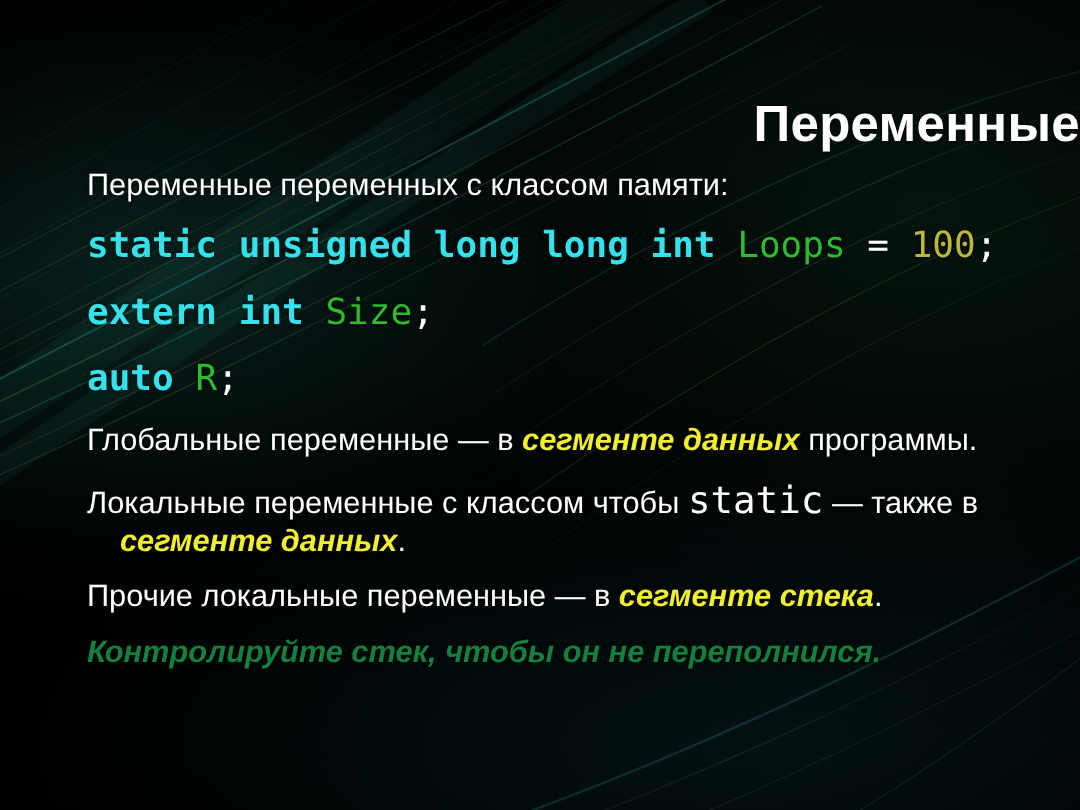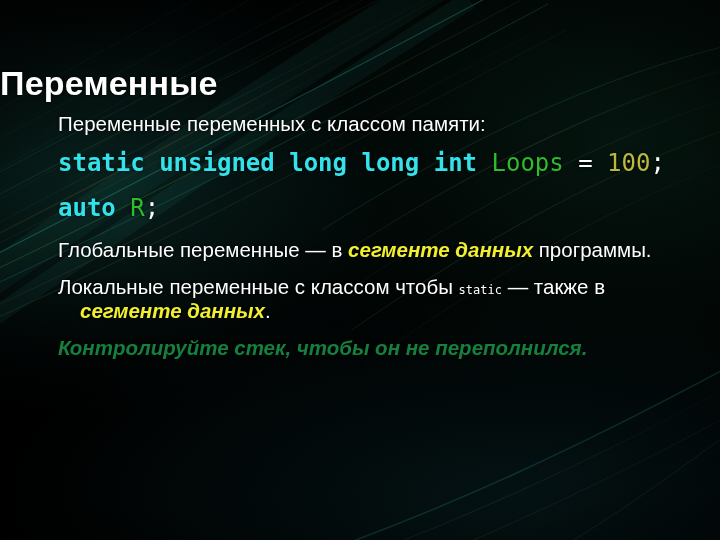--- a/index.html
+++ b/index.html
@@ -38,21 +38,21 @@
   .bg-vignette {
     background: radial-gradient(ellipse 105% 95% at 50% 50%, rgba(0,0,0,0) 48%, rgba(0,0,0,0.72) 100%);
   }
 
   
   .title {
     position: absolute;
     left: 0;
     right: 0;
     top: 42px;
-    text-align: left;
+    text-align: right;
     color: #ffffff;
     font-size: 34px;
     font-weight: bold;
     letter-spacing: 0.2px;
     line-height: 1.1;
     text-shadow: 0 0 3px rgba(0,0,0,0.9);
   }
 
   
   .body-block {
@@ -93,21 +93,21 @@
   .punc { color: #ffffff; }
   .op   { color: #ffffff; }
 
   .em {
     color: #f2ef2e;
     font-style: italic;
     font-weight: bold;
   }
   .mono-inline {
     font-family: "DejaVu Sans Mono", "Liberation Mono", monospace;
-    font-size: 12px;
+    font-size: 25px;
     color: #ffffff;
   }
   .note-all {
     color: #15803d;
     font-style: italic;
     font-weight: bold;
   }
 </style>
 </head>
 <body>
@@ -191,30 +191,36 @@
   <h1 class="title">Переменные</h1>
 
   <div class="body-block">
 
     <p class="line">Переменные переменных с классом памяти:</p>
 
     <p class="line code">
       <span class="kw">static unsigned long long int</span><span class="punc">&nbsp;</span><span class="id">Loops</span><span class="punc">&nbsp;</span><span class="op">=</span><span class="punc">&nbsp;</span><span class="num">100</span><span class="punc">;</span>
     </p>
 
+    <p class="line code">
+      <span class="kw">extern int</span><span class="punc">&nbsp;</span><span class="id">Size</span><span class="punc">;</span>
+    </p>
 
     <p class="line code">
       <span class="kw">auto</span><span class="punc">&nbsp;</span><span class="id">R</span><span class="punc">;</span>
     </p>
 
     <p class="line hang">
       <span>Глобальные переменные — в </span><span class="em">сегменте данных</span><span> программы.</span>
     </p>
 
     <p class="line hang">
       <span>Локальные переменные с классом чтобы </span><span class="mono-inline">static</span><span> — также в </span><span class="em">сегменте данных</span><span>.</span>
     </p>
 
+    <p class="line hang">
+      <span>Прочие локальные переменные — в </span><span class="em">сегменте стека</span><span>.</span>
+    </p>
 
     <p class="line last note-all">Контролируйте стек, чтобы он не переполнился.</p>
 
   </div>
 </div>
 
 </body></html>

